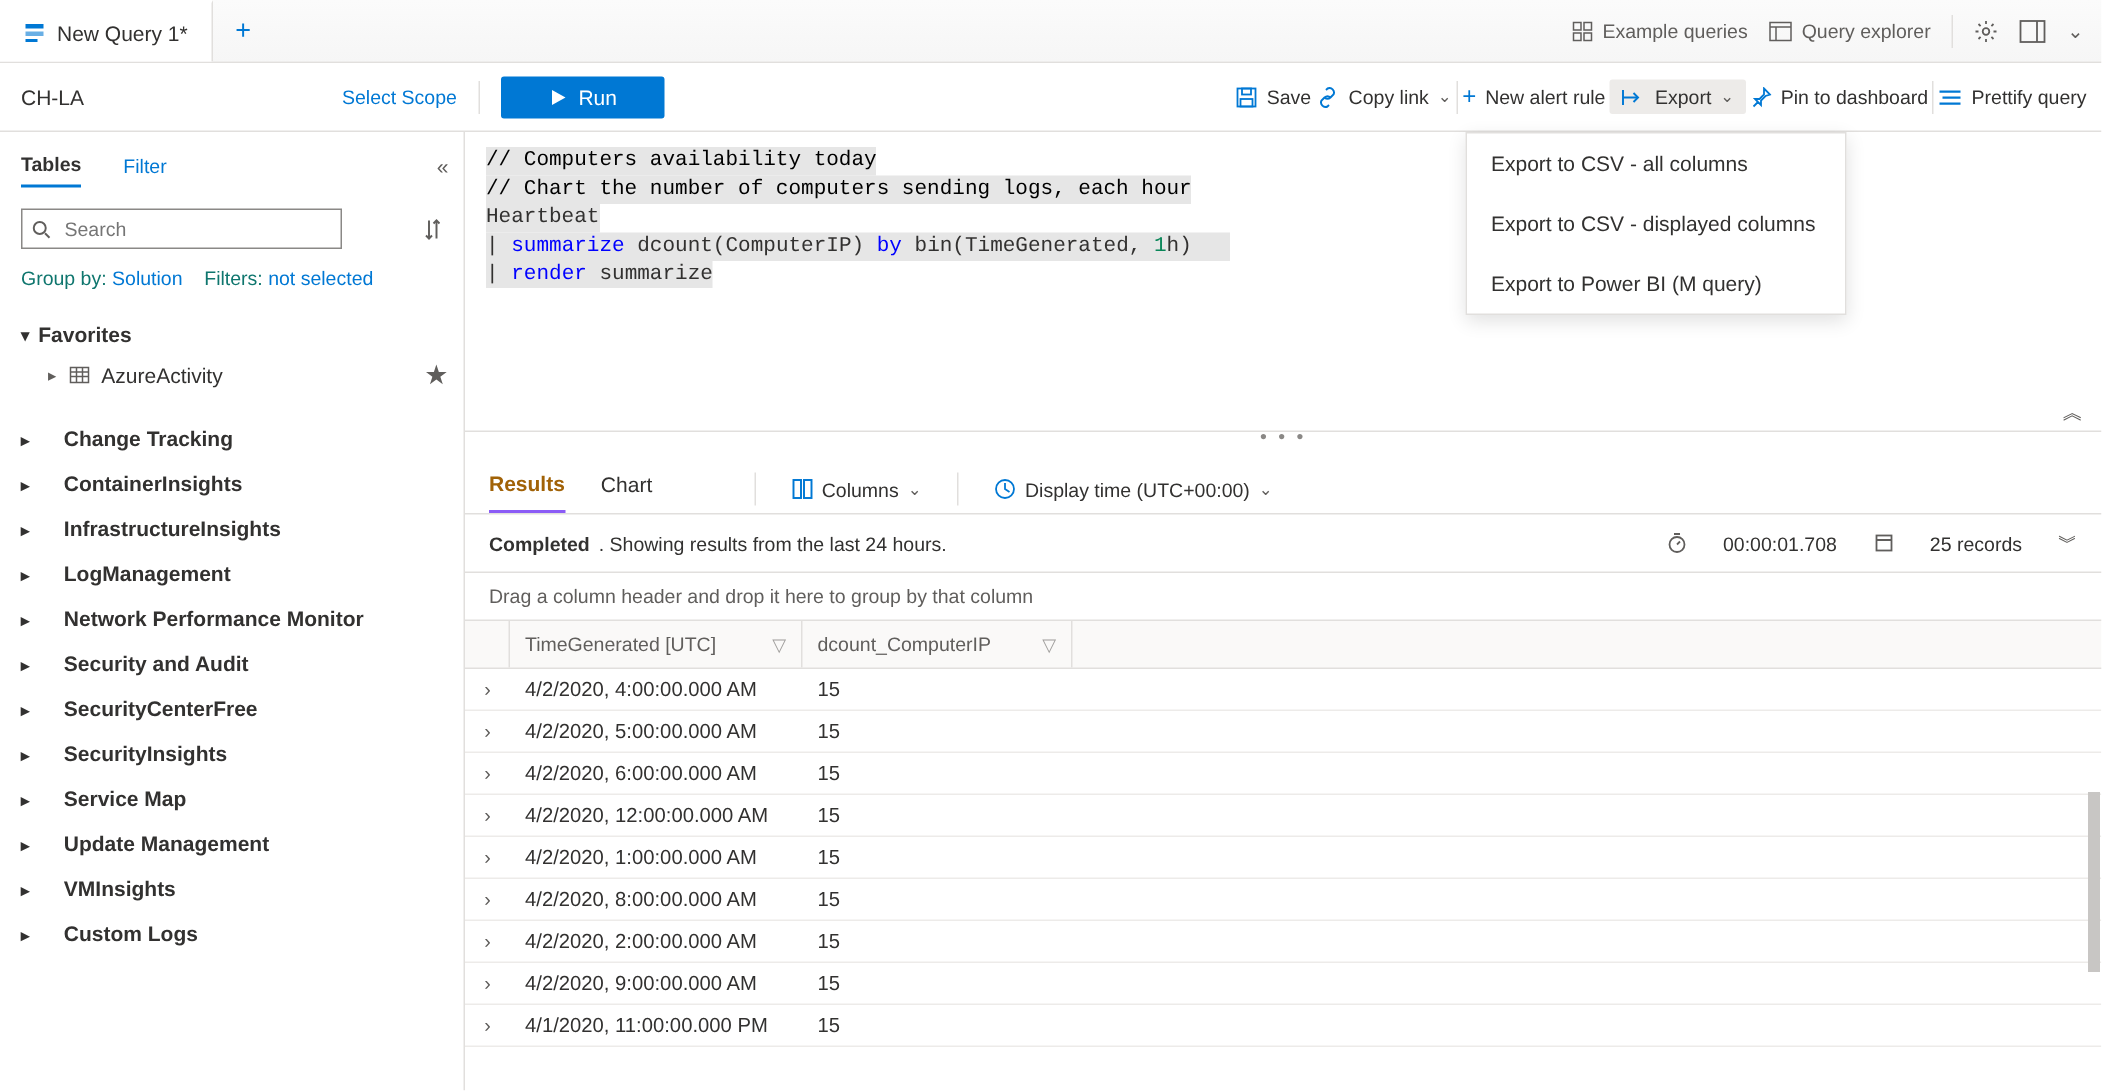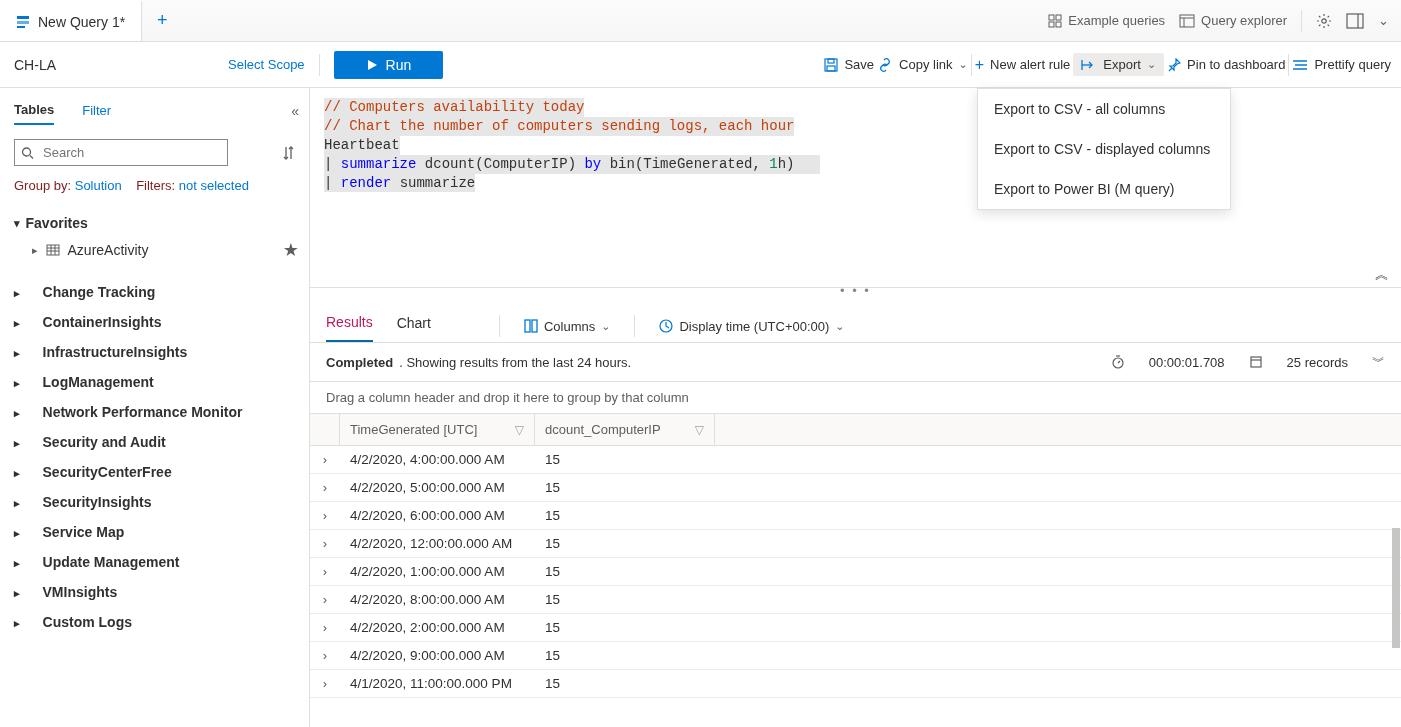--- a/index.html
+++ b/index.html
@@ -125,21 +125,21 @@
     font-size:13px;
     background:#fff;
   }
   .searchwrap { position:relative; flex:1; }
   .searchwrap .mag {
     position:absolute; left:7px; top:50%; transform:translateY(-50%);
     color:#605e5c; font-size:13px;
   }
   .sort-ic { color:#605e5c; font-size:15px; cursor:pointer; }
   .filter-line { margin-top:12px; font-size:13px; }
-  .filter-line .lab { color:#7f1d1d; }
+  .filter-line .lab { color:#0f766e; }
   .filter-line .val { color:#0078d4; cursor:pointer; }
   .section-head {
     margin-top:22px;
     font-weight:600;
     font-size:14px;
     cursor:pointer;
     display:flex;
     align-items:center;
     gap:4px;
   }
@@ -170,21 +170,21 @@
   .editor {
     padding:10px 14px;
     font-family: Consolas, "Courier New", monospace;
     font-size:14px;
     line-height:1.35;
     border-bottom:1px solid #e1dfdd;
     height:200px;
     background:#fff;
     position:relative;
   }
-  .editor .c-comment { color:#c2410c; }
+  .editor .c-comment { color:#000000; }
   .editor .c-kw { color:#0000ff; }
   .editor .c-num { color:#098658; }
   .editor .hl { background:#e6e6e6; display:inline-block; }
   .dots { text-align:center; color:#8a8886; letter-spacing:2px; padding:0; cursor:pointer; height:12px; line-height:6px;}
   
   .dropdown {
     position:absolute;
     top:0;
     right:170px;
     width:254px;
@@ -195,21 +195,21 @@
   }
   .dropdown .opt { padding:12px 16px; font-size:14px; cursor:pointer; }
   
   .res-tabs {
     display:flex;
     align-items:center;
     gap:24px;
     padding:10px 16px 0 16px;
   }
   .res-tabs .rt { padding:4px 0 10px 0; cursor:pointer; font-size:14px; }
-  .res-tabs .rt.act { font-weight:400; color:#be185d; border-bottom:2px solid #0369a1; }
+  .res-tabs .rt.act { font-weight:700; color:#a16207; border-bottom:2px solid #8b5cf6; }
   .res-tabs .spacer { width:20px; }
   .res-tabs .cols { display:flex; gap:6px; align-items:center; color:#323130; }
   .res-tabs .ic { color:#0078d4; }
   .res-tabs .chev { color:#605e5c; font-size:11px; }
   
   .status {
     display:flex;
     align-items:center;
     padding:10px 16px;
     border-top:1px solid #e1dfdd;

